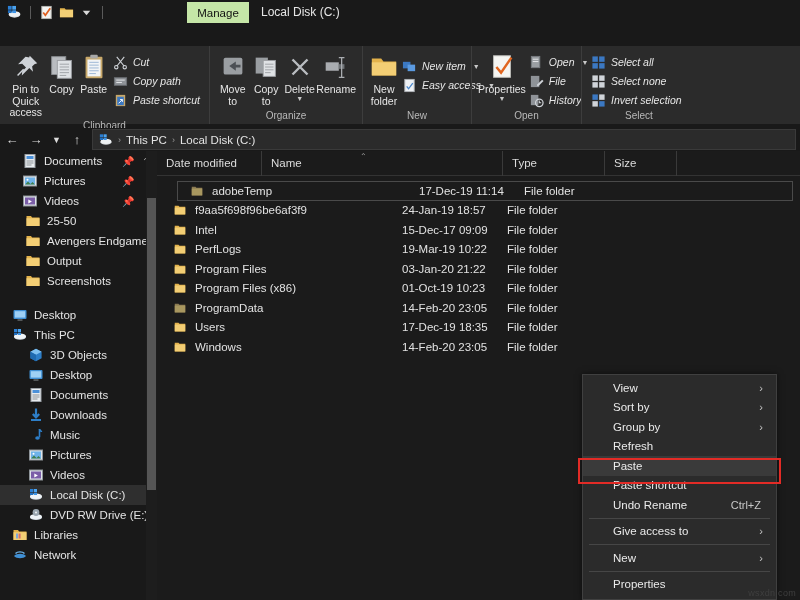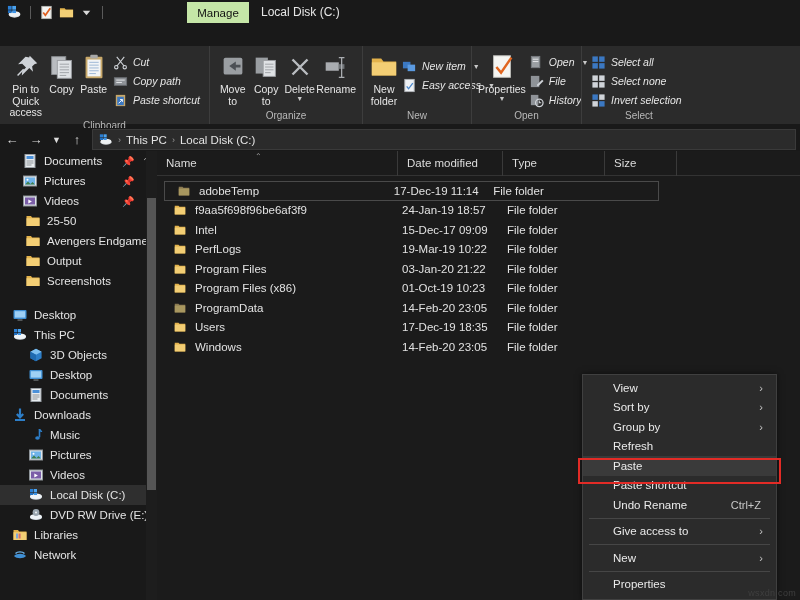--- a/index.html
+++ b/index.html
@@ -638,21 +638,21 @@
             <rect x="3" y="1.5" width="10" height="13" fill="#e8ecef" stroke="#9aa0a6"></rect>
             <rect x="4.5" y="3" width="7" height="3" fill="#4a90d9"></rect>
             <g stroke="#8d9398">
               <path d="M4.5 8h7M4.5 10h7M4.5 12h5"></path>
             </g>
           </svg>
       </span>
       <span>Documents</span>
     </div>
 
-    <div class="nav-item" style="padding-left:12px">
+    <div class="nav-item" style="padding-left:28px">
       <span class="ni-ic">
         <svg width="16" height="16" viewBox="0 0 16 16">
             <path d="M8 1.5v8M4.8 7l3.2 3.3L11.2 7" stroke="#2d7ec8" stroke-width="2.2" fill="none"></path>
             <rect x="3" y="12" width="10" height="2" fill="#2d7ec8"></rect>
           </svg>
       </span>
       <span>Downloads</span>
     </div>
 
     <div class="nav-item" style="padding-left:28px">
@@ -738,38 +738,38 @@
     </div>
 
     <div class="sb-scroll">
       <div class="sb-thumb"></div>
     </div>
   </div>
 
   <div class="listarea">
 
     <div class="col-header">
+      <div class="col" style="width:105px">
+        <span>Date modified</span>
+      </div>
       <div class="col" style="width:241px">
         <span>Name</span>
         <span class="sort-arrow">⌃</span>
       </div>
-      <div class="col" style="width:105px">
-        <span>Date modified</span>
-      </div>
       <div class="col" style="width:102px">
         <span>Type</span>
       </div>
       <div class="col" style="width:72px">
         <span>Size</span>
       </div>
     </div>
 
     <div style="padding-top:5px">
 
-      <div class="frow focus" style="width:495px;margin-left:7px">
+      <div class="frow focus" style="width:616px;margin-left:20px">
         <div class="fc-name">
           <span class="fic">
             <svg width="14" height="14" viewBox="0 0 16 16">
                 <path d="M2 3h4.3l1.1 1.4H14V13H2z" fill="#8a7a52"></path>
                 <path d="M2 5.2h12V13H2z" fill="#a8975f"></path>
               </svg>
           </span>
           <span>adobeTemp</span>
         </div>
         <div class="fc-date">17-Dec-19 11:14</div>

